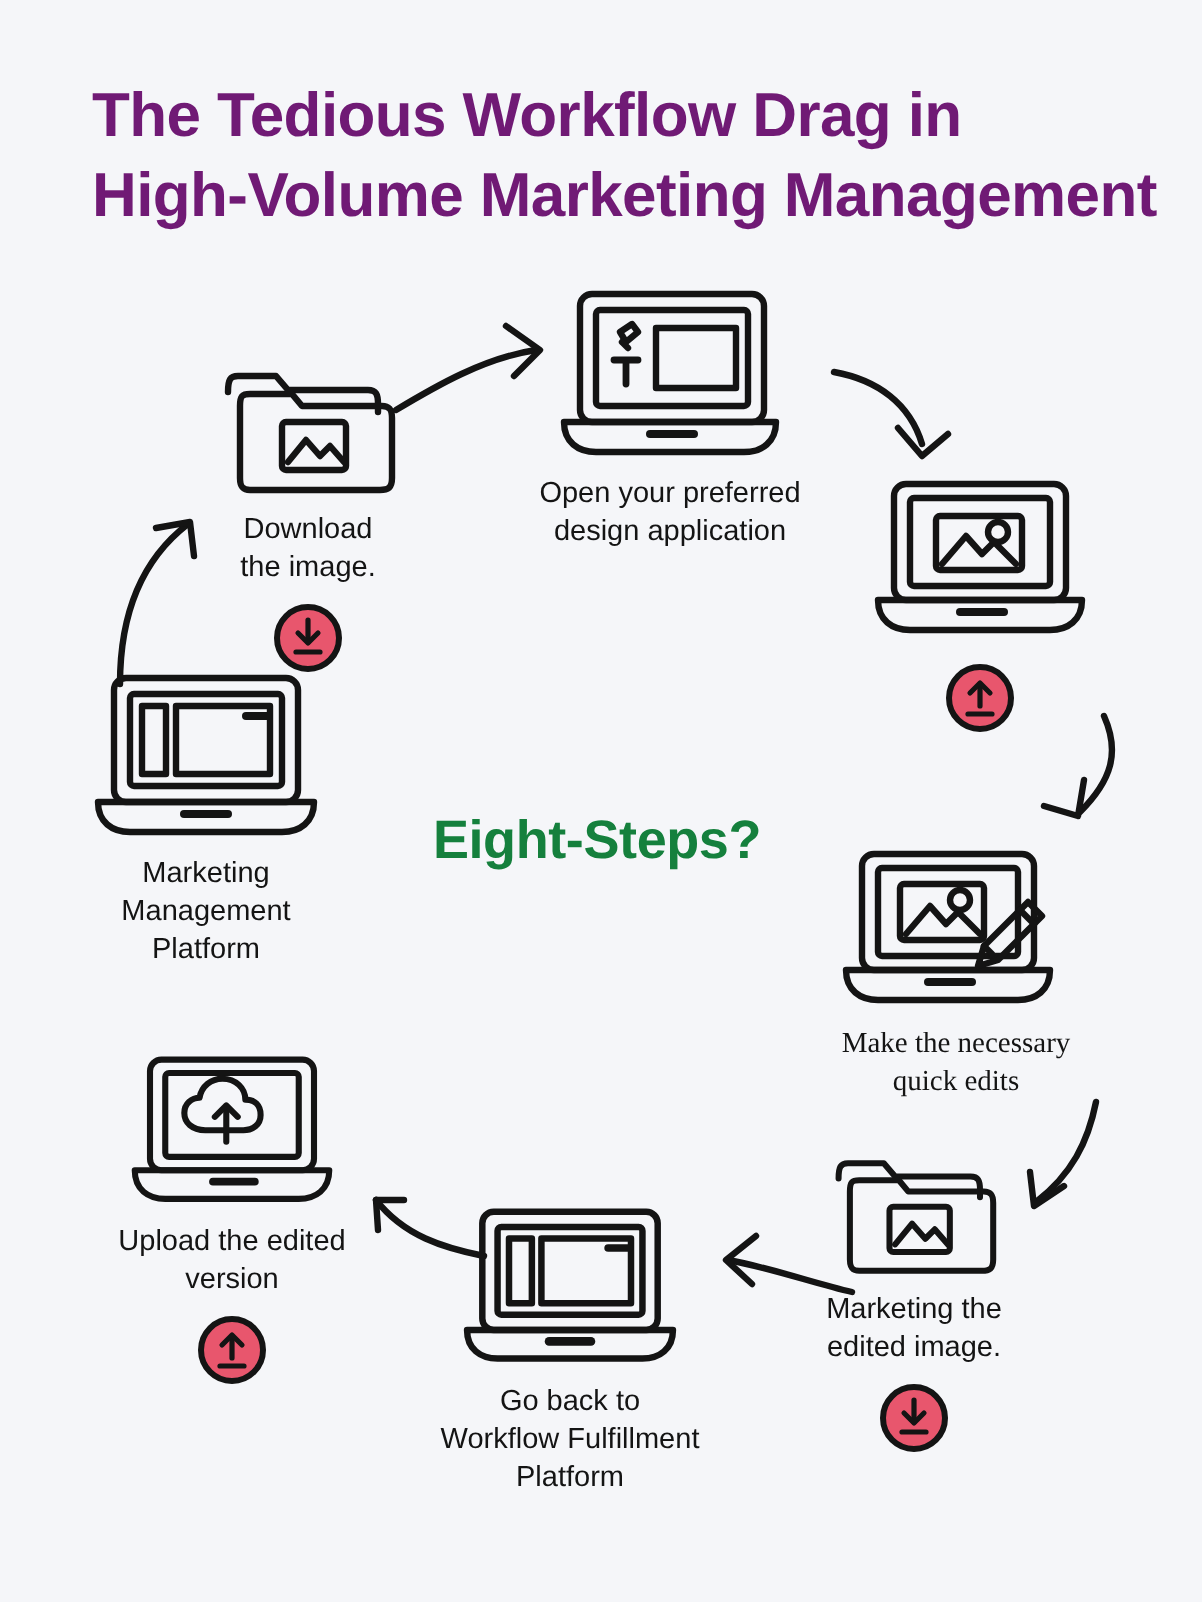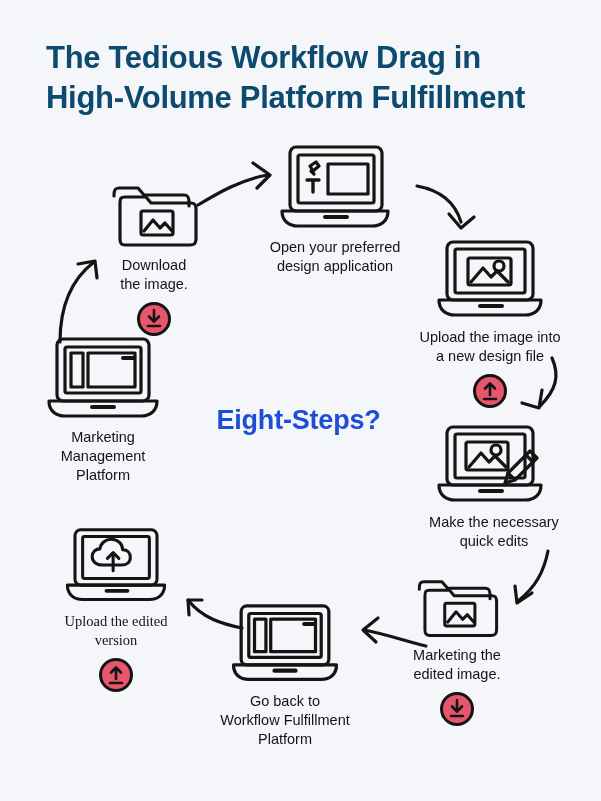--- a/index.html
+++ b/index.html
@@ -22,34 +22,34 @@
   }
   .title {
     position: absolute;
     left: 46px;
     top: 38px;
     width: 540px;
     font-size: 31px;
     font-weight: bold;
     line-height: 1.28;
     letter-spacing: -0.3px;
-    color: #0c4a6e;
+    color: #701a75;
   }
   .title-line { display: block; white-space: nowrap; }
 
   .center-label {
     position: absolute;
     left: 0;
     top: 405px;
     width: 601px;
     text-align: center;
     font-size: 27px;
     font-weight: bold;
     letter-spacing: -0.2px;
-    color: #1d4ed8;
+    color: #15803d;
   }
   .center-label-inner { position: relative; left: -2px; }
 
   .node {
     position: absolute;
     text-align: center;
   }
   .node .caption {
     font-size: 14.5px;
     line-height: 1.3;
@@ -70,21 +70,21 @@
   }
   svg { display: block; overflow: visible; }
 </style>
 </head>
 <body>
 
 <div id="infographic">
 
   <div class="title">
     <span class="title-line">The Tedious Workflow Drag in</span>
-    <span class="title-line">High-Volume Platform Fulfillment</span>
+    <span class="title-line">High-Volume Marketing Management</span>
   </div>
 
   <div class="center-label">
     <span class="center-label-inner">Eight-Steps?</span>
   </div>
 
   <div class="node" style="left:26px; top:334px; width:154px;">
     <svg class="art" width="128" height="90" viewBox="0 0 128 90">
       <g fill="none" stroke="#141414" stroke-width="3.2" stroke-linejoin="round" stroke-linecap="round">
         <rect x="18" y="5" width="92" height="62" rx="6"></rect>
@@ -144,33 +144,31 @@
       <g fill="none" stroke="#141414" stroke-width="3.2" stroke-linejoin="round" stroke-linecap="round">
         <rect x="17" y="4" width="86" height="58" rx="6"></rect>
         <rect x="25" y="11" width="70" height="44" rx="2"></rect>
         <rect x="38" y="20" width="43" height="27" rx="2"></rect>
         <path d="M41 44 l12 -14 l8 9 l6 -6 l11 11"></path>
         <circle cx="69" cy="28" r="5"></circle>
         <path d="M9 62 h102 c0 10 -7 15 -16 15 H25 c-9 0 -16 -5 -16 -15 z"></path>
         <path d="M50 68 h22" stroke-width="4"></path>
       </g>
     </svg>
-    <div class="caption">Upload the image into
-a new design file</div>
     <svg class="badge" width="36" height="36" viewBox="0 0 36 36">
       <circle cx="18" cy="18" r="15.5" fill="#e8566d" stroke="#141414" stroke-width="3"></circle>
       <g fill="none" stroke="#141414" stroke-width="2.6" stroke-linecap="round" stroke-linejoin="round">
         <path d="M18 22 v-11"></path>
         <path d="M13 15.5 l5 -5 l5 5"></path>
         <path d="M12 26 h12"></path>
       </g>
     </svg>
   </div>
 
-  <div class="node" style="left:404px; top:423px; width:180px;">
+  <div class="node" style="left:388px; top:423px; width:180px;font-family:Liberation Serif, serif;">
     <svg class="art" width="128" height="86" viewBox="0 0 128 86">
       <g fill="none" stroke="#141414" stroke-width="3.2" stroke-linejoin="round" stroke-linecap="round">
         <rect x="17" y="4" width="86" height="58" rx="6"></rect>
         <rect x="25" y="11" width="70" height="44" rx="2"></rect>
         <rect x="36" y="19" width="42" height="28" rx="2"></rect>
         <path d="M39 44 l12 -14 l8 9 l6 -6 l11 11"></path>
         <circle cx="66" cy="27" r="5"></circle>
         <path d="M9 62 h102 c0 10 -7 15 -16 15 H25 c-9 0 -16 -5 -16 -15 z"></path>
         <path d="M50 68 h22" stroke-width="4"></path>
         <path d="M78 50 l22 -22 l7 7 l-22 22 l-10 3 z"></path>
@@ -213,21 +211,21 @@
         <path d="M84 24 h11" stroke-width="4"></path>
         <path d="M10 67 h108 c0 10 -7 15 -16 15 H26 c-9 0 -16 -5 -16 -15 z"></path>
         <path d="M53 73 h22" stroke-width="4.5"></path>
       </g>
     </svg>
     <div class="caption">Go back to
 Workflow Fulfillment
 Platform</div>
   </div>
 
-  <div class="node" style="left:36px; top:526px; width:160px;font-family:Liberation Serif, serif;">
+  <div class="node" style="left:36px; top:526px; width:160px;">
     <svg class="art" width="118" height="82" viewBox="0 0 120 86">
       <g fill="none" stroke="#141414" stroke-width="3.2" stroke-linejoin="round" stroke-linecap="round">
         <rect x="17" y="4" width="86" height="58" rx="6"></rect>
         <rect x="25" y="11" width="70" height="44" rx="2"></rect>
         <path d="M46 41 c-7 0 -11 -4 -11 -9 c0 -5 4 -8 8 -8 c1 -6 6 -10 12 -10 c7 0 12 5 12 11 c5 0 8 3 8 8 c0 5 -4 8 -9 8 z"></path>
         <path d="M57 47 v-18"></path>
         <path d="M51 34 l6 -6 l6 6"></path>
         <path d="M9 62 h102 c0 10 -7 15 -16 15 H25 c-9 0 -16 -5 -16 -15 z"></path>
         <path d="M50 68 h22" stroke-width="4"></path>
       </g>

